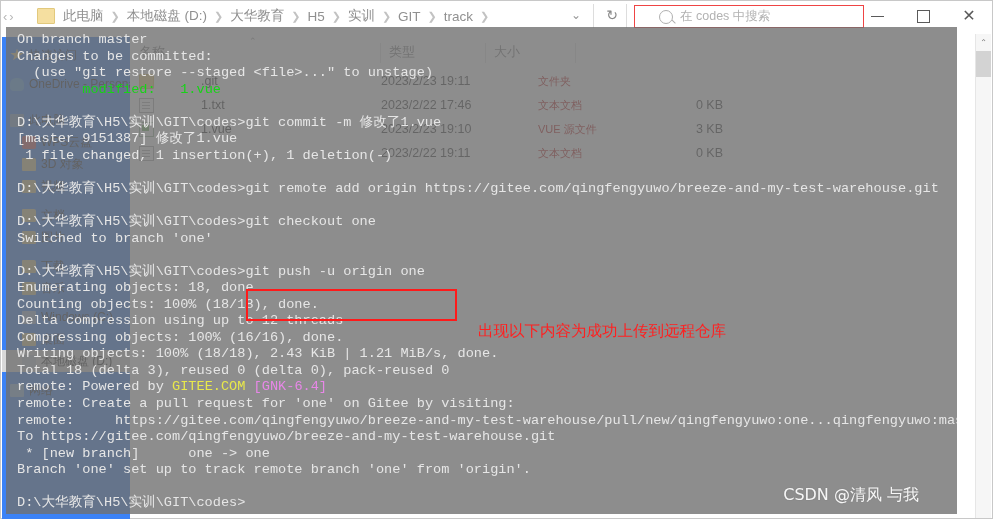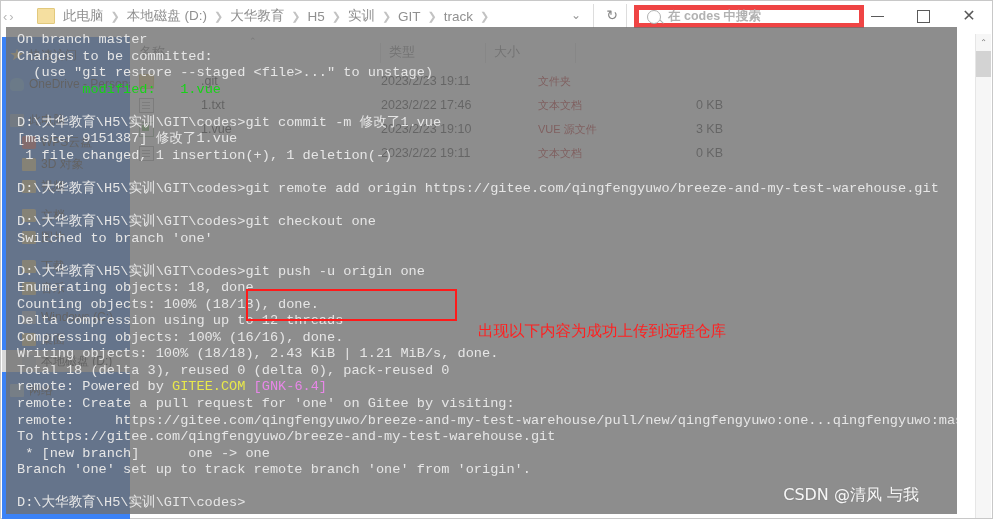--- a/index.html
+++ b/index.html
@@ -85,27 +85,26 @@
   }
   .addr-divider {
     position: absolute;
     top: 3px; height: 24px; width: 1px;
     background: #dddddd;
   }
   .search-box {
     position: absolute;
     left: 633px; top: 4px;
     width: 230px; height: 23px;
-    border: 5px solid #ef4444;
+    border: 1px solid #ef4444;
     box-sizing: border-box;
     background: #ffffff;
     display: flex;
     align-items: center;
-    padding-left: 8px;
-    font-weight: bold;
+    padding-left: 24px;
   }
   .search-icon {
     width: 12px; height: 12px;
     border: 1.4px solid #b0b0b0;
     border-radius: 50%;
     position: relative;
     margin-right: 7px;
     flex: none;
   }
   .search-icon::after {

